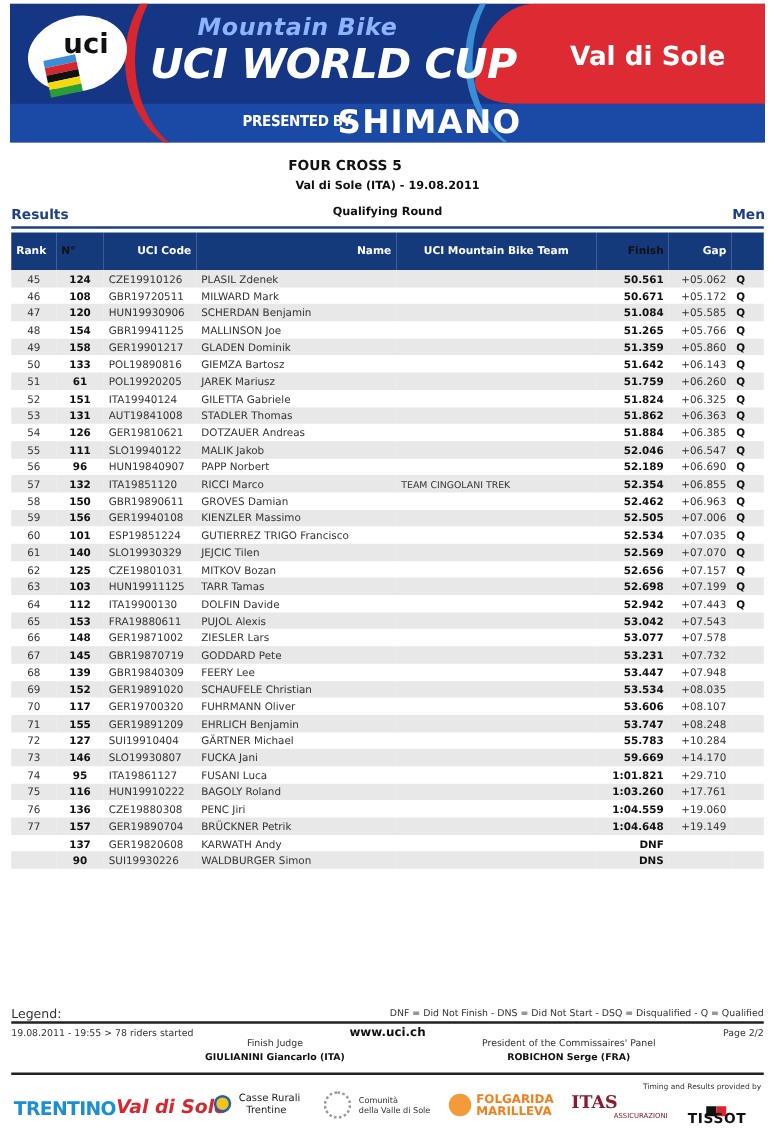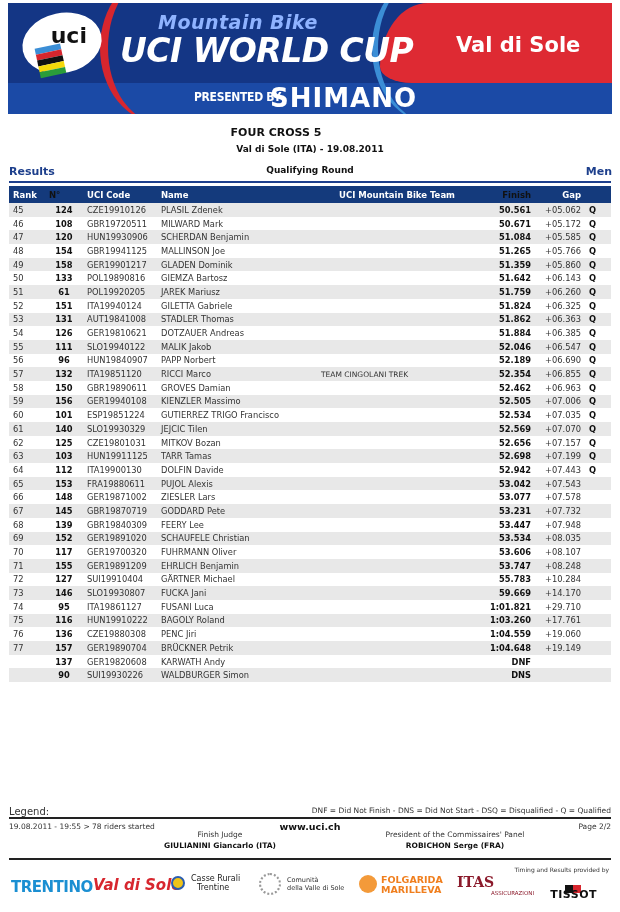--- a/index.html
+++ b/index.html
@@ -26,26 +26,26 @@
   
   .event-title { position: absolute; top: 126px; left: 0; width: 552px; text-align: center; font-weight: bold; font-size: 11px; color: #111; }
   .event-sub { position: absolute; top: 144px; left: 0; width: 620px; text-align: center; font-weight: bold; font-size: 9px; color: #111; }
   .results-label { position: absolute; left: 9px; top: 165px; font-weight: bold; font-size: 11px; color: #1d3f8c; }
   .round-label { position: absolute; top: 165px; left: 0; width: 620px; text-align: center; font-weight: bold; font-size: 9px; color: #111; }
   .men-label { position: absolute; right: 8px; top: 165px; font-weight: bold; font-size: 11px; color: #1d3f8c; }
   .title-rule { position: absolute; left: 9px; top: 181px; width: 602px; height: 2px; background: #1d3f8c; }
 
   
   table { position: absolute; left: 9px; top: 186px; width: 602px; border-collapse: collapse; font-size: 8.3px; table-layout: fixed; }
-  thead tr { background: #143a7c; color: #fff; height: 17px; }
-  th { font-weight: bold; text-align: left; padding: 0 4px; font-size: 8.5px; }
+  thead tr { background: #143a7c; color: #fff; height: 30px; }
+  th { font-weight: bold; text-align: right; padding: 0 4px; font-size: 8.5px; }
   tbody tr { height: 13.7px; }
   tbody tr:nth-child(odd) { background: #e8e8e8; }
   td { padding: 0 4px; white-space: nowrap; color: #333; }
-  .c-rank { width: 36px; text-align: left; }
+  .c-rank { width: 36px; text-align: center; }
   .c-num { width: 38px; text-align: center; font-weight: bold; color: #111; }
   .c-code { width: 74px; }
   .c-name { width: 160px; }
   .c-team { width: 160px; font-size: 7.5px; }
   .c-finish { width: 58px; text-align: right; font-weight: bold; color: #111; }
   .c-gap { width: 50px; text-align: right; }
   .c-q { width: 26px; font-weight: bold; color: #111; text-align: left; padding-left: 4px; }
   th.c-team { text-align: center; font-size: 8.5px; }
   th.c-rank { text-align: left; }
   th.c-num { text-align: left; }

